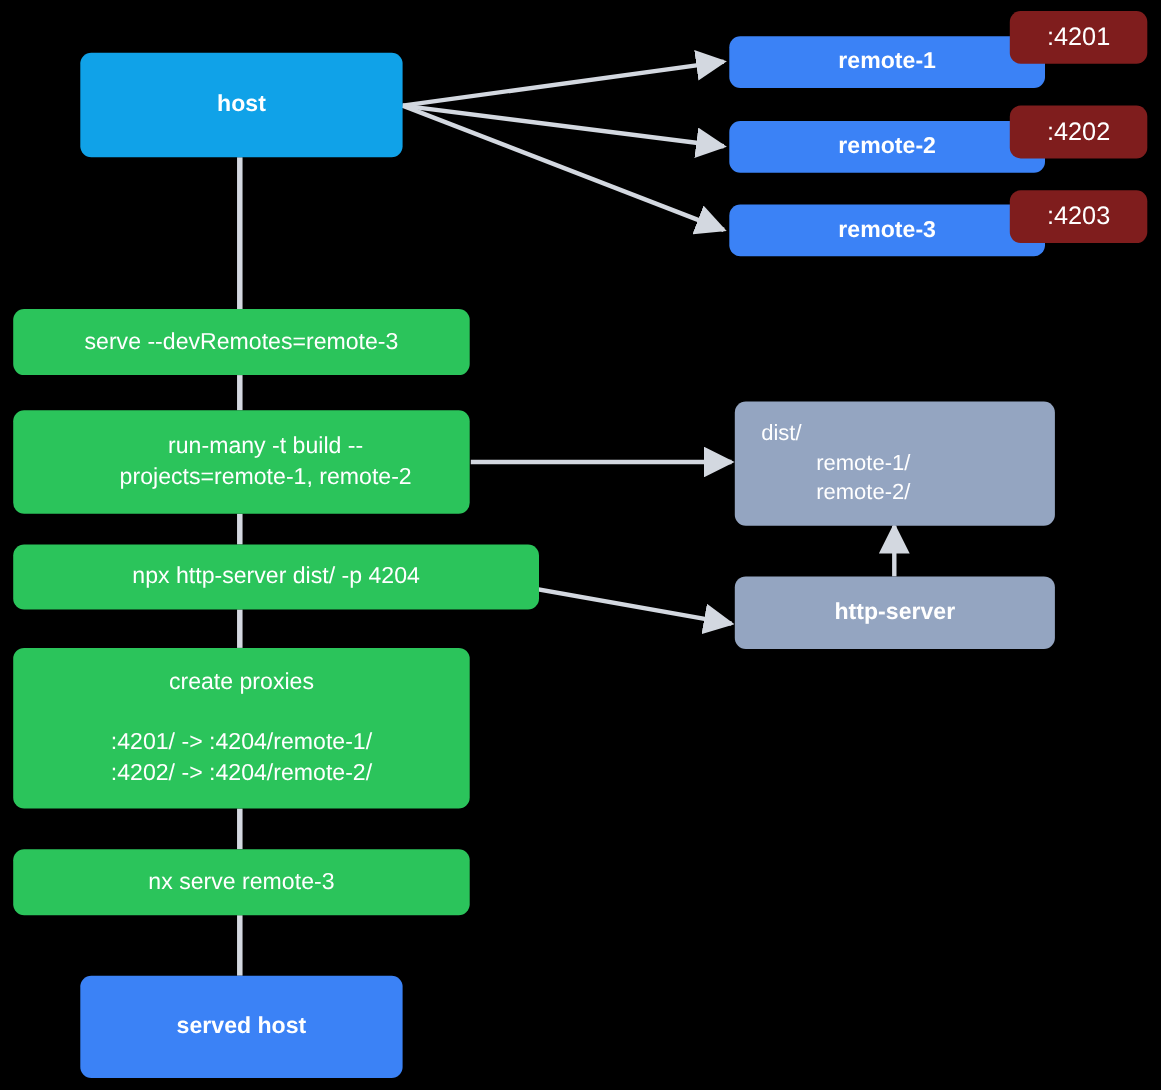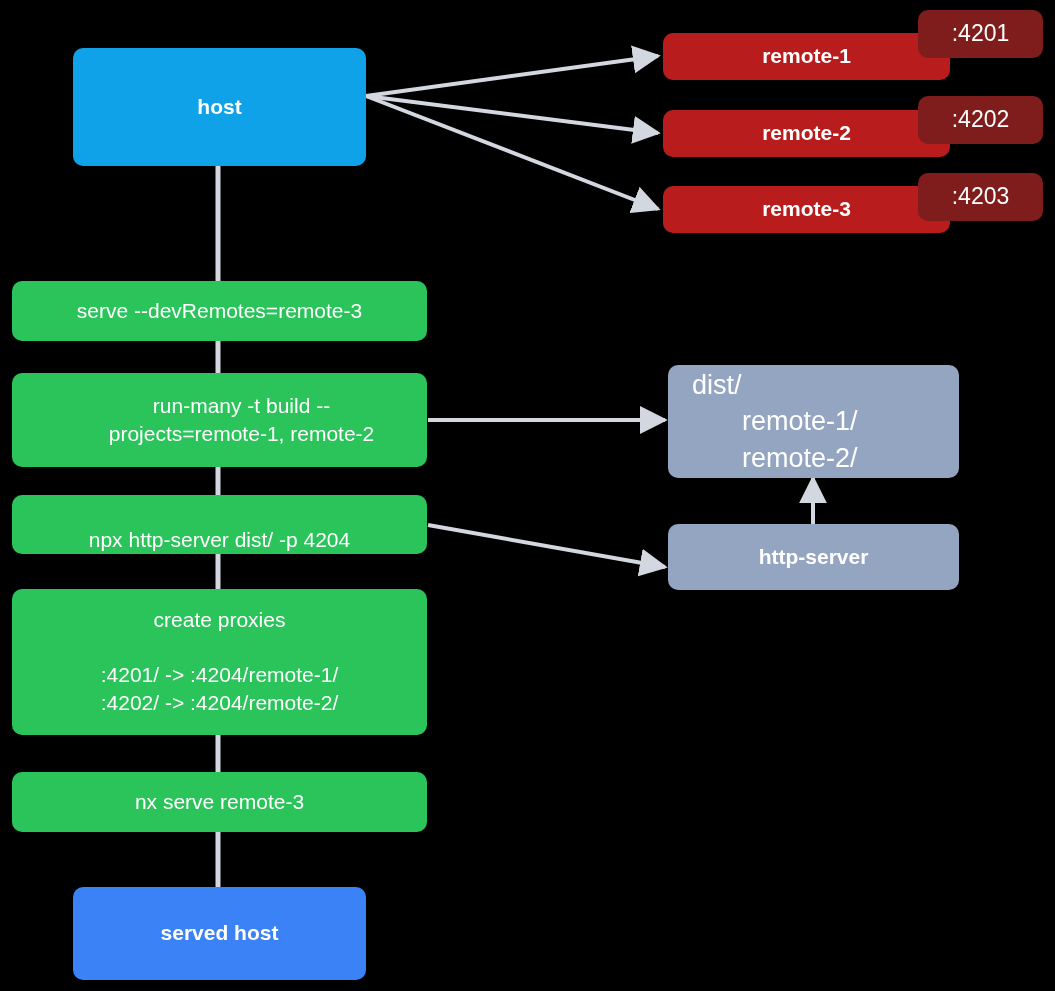--- a/index.html
+++ b/index.html
@@ -27,33 +27,33 @@
     flex-direction: column;
     align-items: center;
     justify-content: center;
     text-align: center;
     line-height: 1.35;
     white-space: pre-line;
   }
 
   .node.host        { background: #10A2E8; font-weight: bold; font-size: 21px; }
   .node.servedhost  { background: #3B82F6; font-weight: bold; font-size: 21px; justify-content: center; }
-  .node.remote      { background: #b91c1c; font-weight: bold; font-size: 21px; }
+  .node.remote      { background: #3b82f6; font-weight: bold; font-size: 21px; }
   .node.gray        { background: #94A5C1; font-weight: bold; font-size: 21px; }
   .node.cmd         { background: #2BC45B; font-weight: normal; font-size: 21px; }
   .node.port        { background: #7f1d1d; font-weight: normal; font-size: 23px; }
 
   
   .node.dist {
     background: #94A5C1;
     align-items: flex-start;
     justify-content: center;
     text-align: left;
     font-weight: normal;
-    font-size: 27px;
+    font-size: 20px;
     padding-left: 24px;
   }
   .dist-sub { padding-left: 50px; }
 
   
   .cmd .title  { display: block; }
   .cmd .spacer { display: block; height: 26px; }
   .cmd .lines  { display: block; }
 
   
@@ -93,21 +93,21 @@
     <line x1="366" y1="96" x2="658" y2="133" stroke="#D3D8E0" stroke-width="4" marker-end="url(#arrow)"></line>
     <line x1="366" y1="96" x2="658" y2="209" stroke="#D3D8E0" stroke-width="4" marker-end="url(#arrow)"></line>
 
     <line x1="428" y1="420" x2="665" y2="420" stroke="#D3D8E0" stroke-width="4" marker-end="url(#arrow)"></line>
 
     <line x1="428" y1="525" x2="665" y2="567" stroke="#D3D8E0" stroke-width="4" marker-end="url(#arrow)"></line>
 
     <line x1="813" y1="524" x2="813" y2="478" stroke="#D3D8E0" stroke-width="4" marker-end="url(#arrow)"></line>
   </svg>
 
-  <div class="node host" style="left:73px; top:48px; width:293px; height:118px;">
+  <div class="node host" style="left:73px; top:48px; width:293px; height:95px;">
     <span>host</span>
   </div>
 
   <div class="node remote" style="left:663px; top:33px; width:287px; height:47px;">
     <span>remote-1</span>
   </div>
   <div class="node port" style="left:918px; top:10px; width:125px; height:48px;">
     <span>:4201</span>
   </div>
 
@@ -127,21 +127,21 @@
 
   <div class="node cmd" style="left:12px; top:281px; width:415px; height:60px;">
     <span>serve --devRemotes=remote-3</span>
   </div>
 
   <div class="node cmd" style="left:12px; top:373px; width:415px; height:94px;padding-left:44px;">
     <span>run-many -t build --
 projects=remote-1, remote-2</span>
   </div>
 
-  <div class="node cmd" style="left:12px; top:495px; width:415px; height:59px;justify-content:flex-end;">
+  <div class="node cmd" style="left:12px; top:495px; width:478px; height:59px;">
     <span>npx http-server dist/ -p 4204</span>
   </div>
 
   <div class="node cmd" style="left:12px; top:589px; width:415px; height:146px;">
     <span class="title">create proxies</span>
     <span class="spacer"></span>
     <span class="lines">:4201/ -&gt; :4204/remote-1/
 :4202/ -&gt; :4204/remote-2/</span>
   </div>
 

